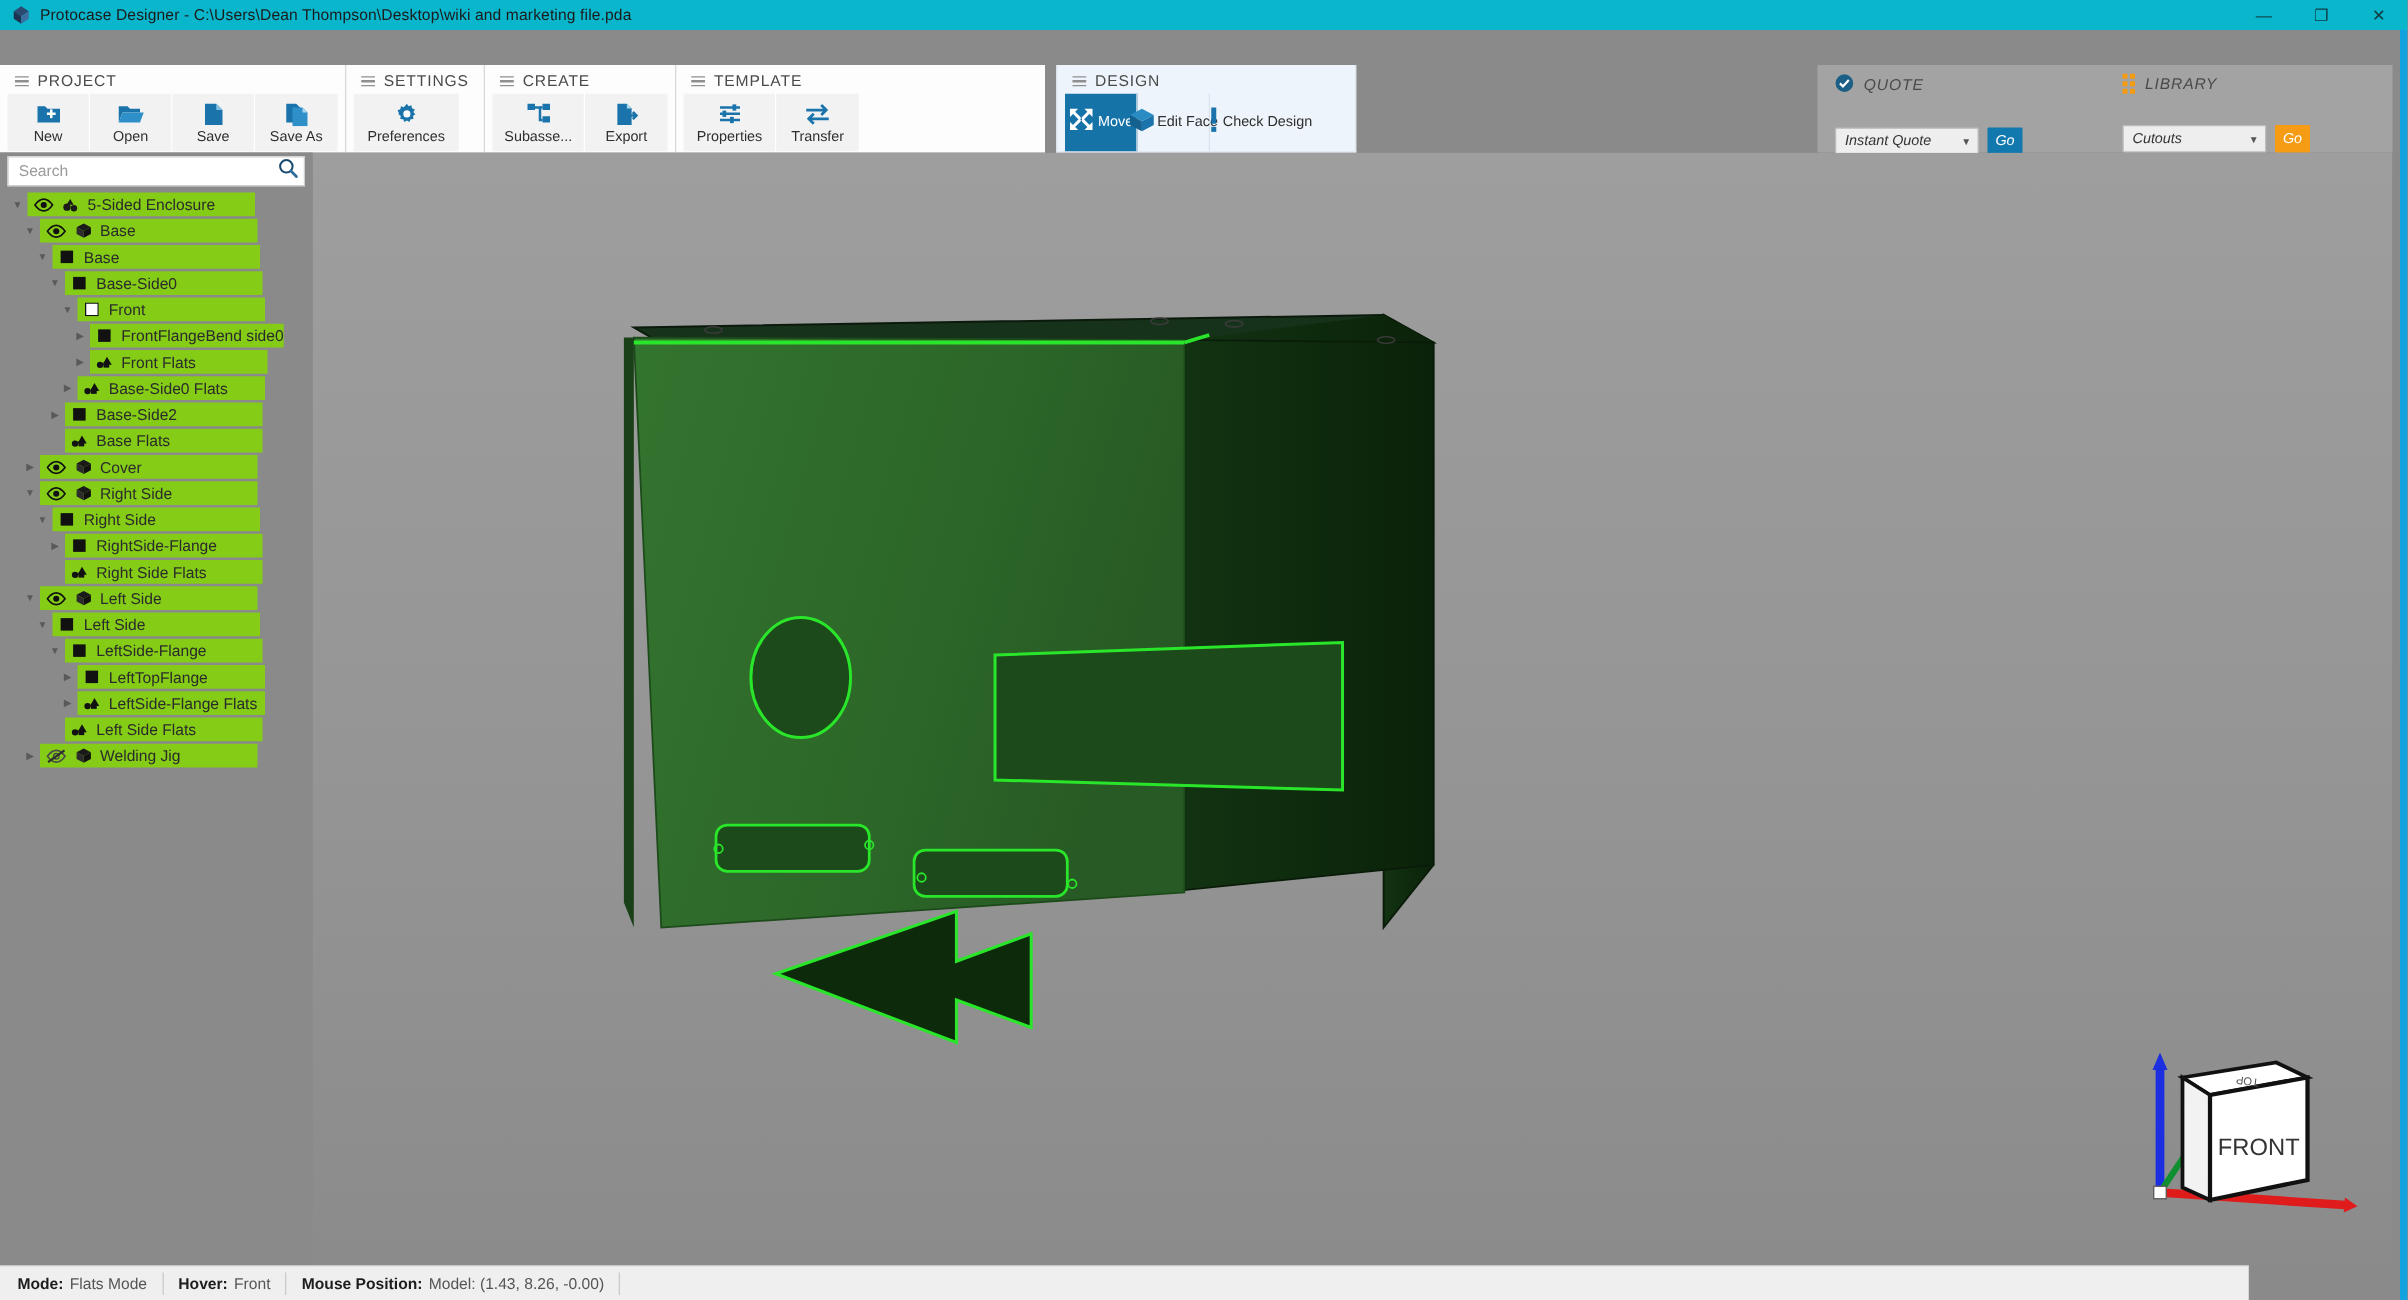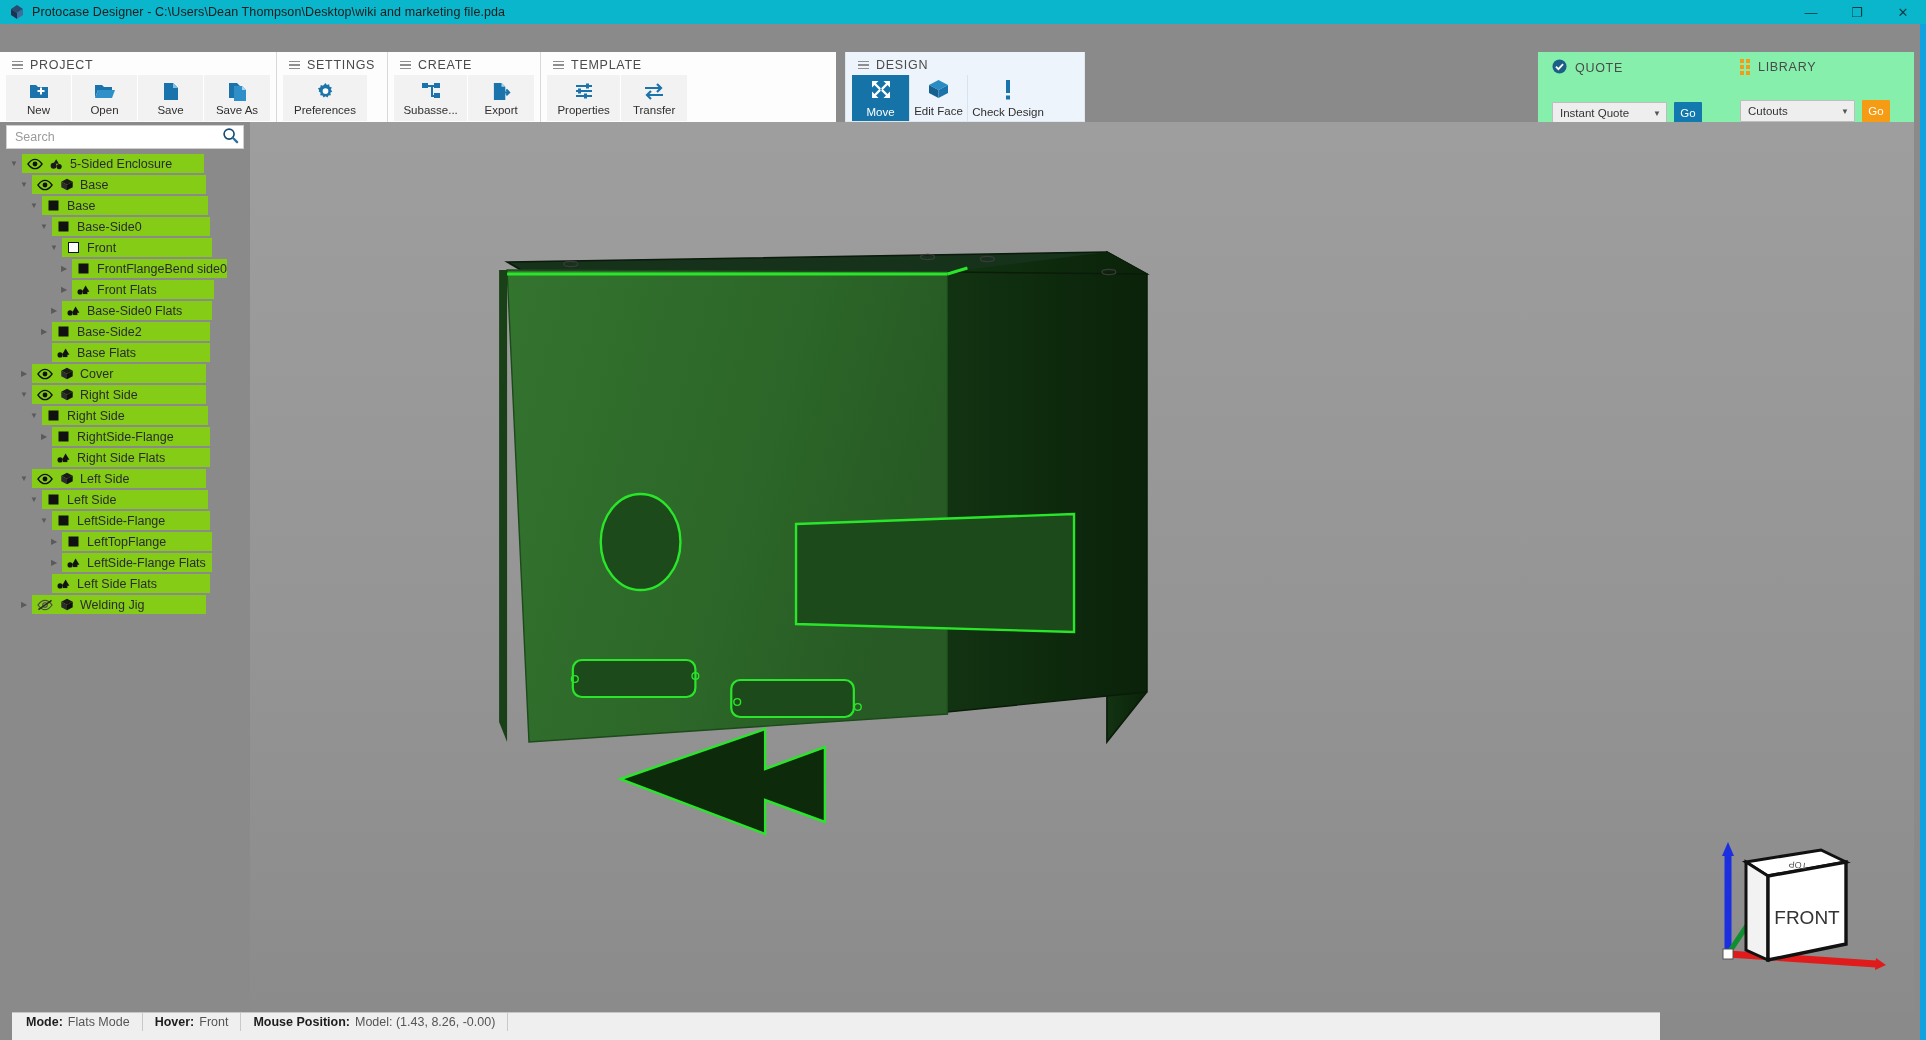--- a/index.html
+++ b/index.html
@@ -78,33 +78,33 @@
   .rbtn.xwide{ width:84px; }
 
   .design-panel{
     position:absolute; left:845px; top:52px; width:240px; height:70px;
     background:#eef4fb; border:1px solid #dfe6ee; border-top:none;
   }
   .design-panel .rgroup-title{ padding-top:6px;align-items:center; }
   .design-panel .rbtns{ padding:0 6px; }
   .dbtn{
     width:58px;height:46px;background:transparent;
-    display:flex;flex-direction:column;align-items:center;justify-content:center;gap:2px;
+    display:flex;align-items:center;justify-content:center;gap:2px;
     border-right:1px solid #d9e3ee;
   }
   .dbtn:last-child{border-right:none;}
   .dbtn .lbl{ font-size:11.5px;color:#2f2f2f;white-space:nowrap; }
   .dbtn.active{ background:#1673a8; }
   .dbtn.active .lbl{ color:#fff; }
   .dbtn.wide{ width:80px; }
 
   
   .qlpanel{
-    position:absolute; right:6px; top:52px; width:376px; height:70px;
-    background:#86efac; display:flex;
+    position:absolute; right:6px; top:52px; width:460px; height:70px;
+    background:#a3a3a3; display:flex;font-style:italic;
   }
   .qlgroup{ flex:1; padding:7px 14px 0 14px; }
   .qlhead{ display:flex;align-items:center;gap:8px; font-size:12.5px;color:#4a4a4a;letter-spacing:.7px;}
   .qlrow{ display:flex; align-items:center; gap:7px; margin-top:25px; }
   .qlselect{
     width:115px;height:22px;background:#eeeeee;border:1px solid #bdbdbd;
     display:flex;align-items:center;justify-content:space-between;
     font-size:11.5px;color:#333;padding:0 5px 0 7px; border-radius:1px;
   }
   .qlselect .car{ font-size:8px;color:#555; }
@@ -153,23 +153,23 @@
   .viewport{
     position:absolute; left:250px; top:122px; right:6px; bottom:28px;
     overflow:hidden;
   }
   .vp-svg{ position:absolute; left:0; top:0; width:100%; height:100%; }
 
   .navcube{ position:absolute; right:28px; bottom:40px; width:180px; height:140px; }
 
   
   .statusbar{
-    position:absolute; left:12px; bottom:0; width:1648px; height:28px;
+    position:absolute; left:0; bottom:0; width:1799px; height:28px;
     background:#efefef; border-top:1px solid #c6c6c6;
-    display:flex; align-items:flex-start; font-size:12.5px; color:#444;
+    display:flex; align-items:center; font-size:12.5px; color:#444;
   }
   .sb-cell{ display:flex; align-items:center; gap:5px; padding:0 12px; height:18px; border-right:1px solid #c9c9c9;}
   .sb-cell:first-child{ padding-left:14px; }
   .sb-k{ font-weight:bold; color:#1d1d1d; }
   .sb-v{ color:#555; }
 </style>
 </head>
 <body>
 
 <div id="app">

